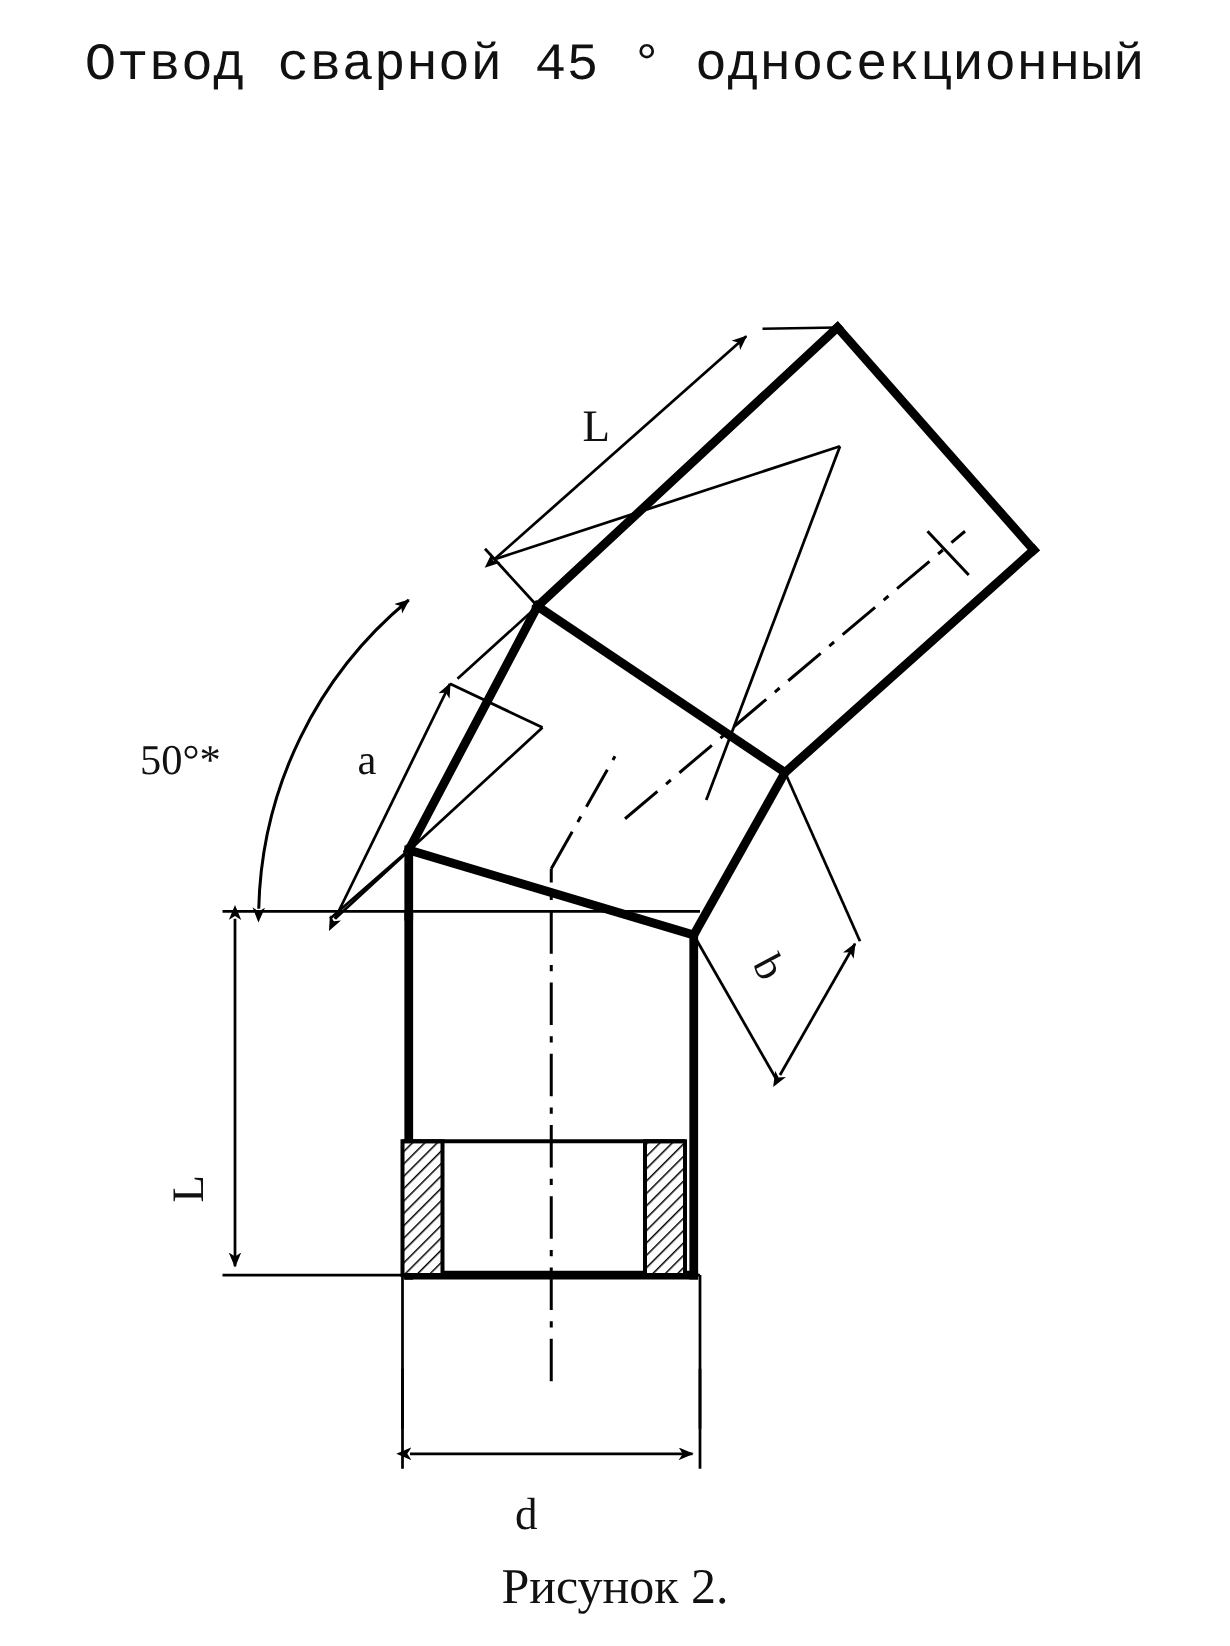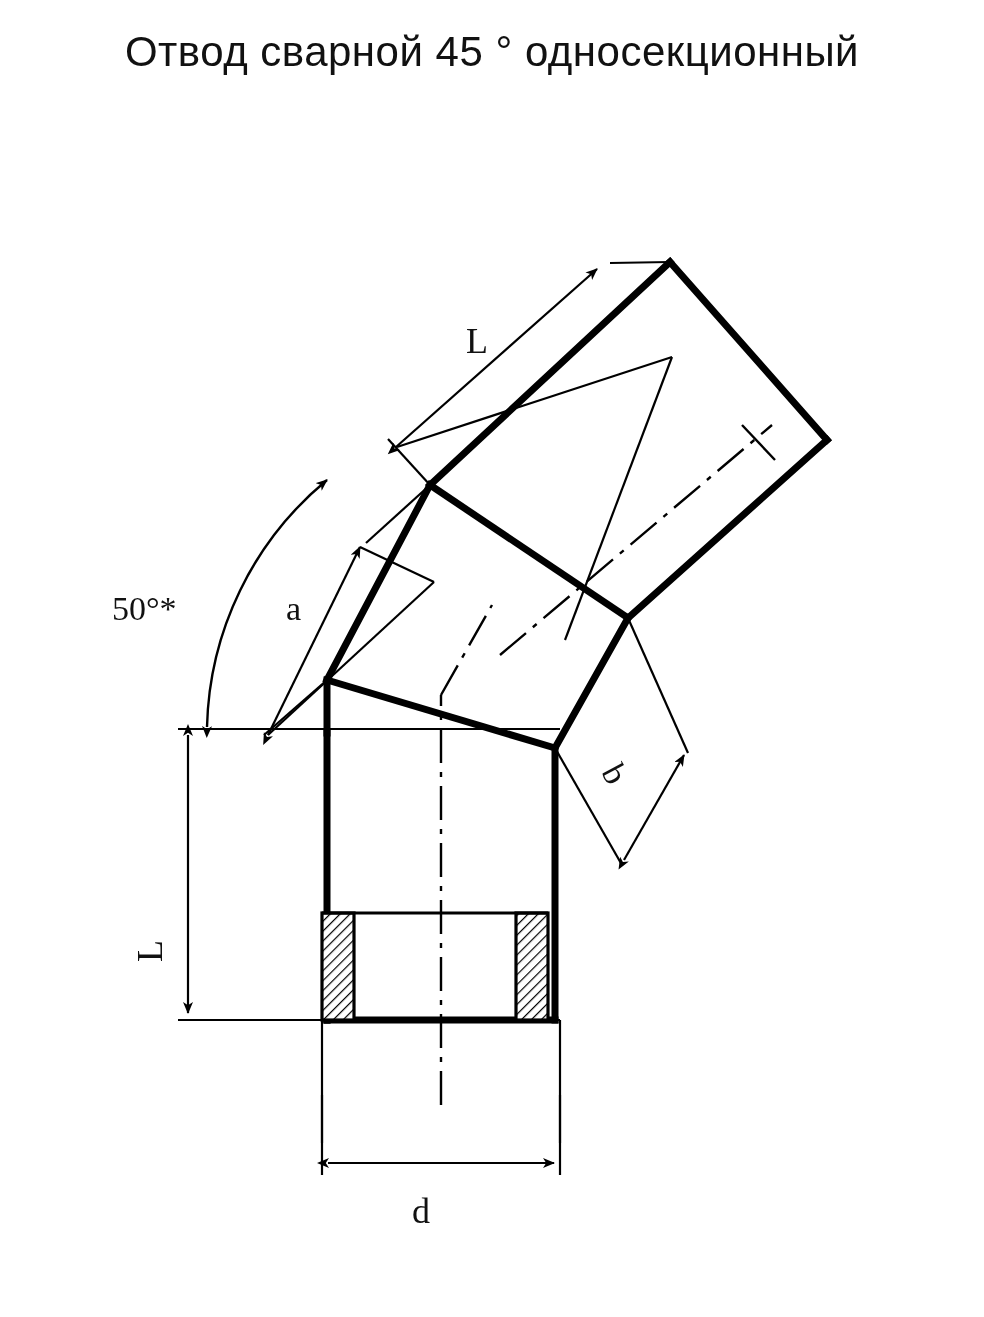--- a/index.html
+++ b/index.html
@@ -15,21 +15,21 @@
     overflow: hidden;
     font-family: "Liberation Serif", serif;
     color: #000000;
   }
   #title {
     position: absolute;
     top: 28px;
     left: 0;
     width: 984px;
     text-align: center;
-    font-family: Liberation Sans, sans-serif;
+    font-family: Liberation Mono, monospace;
     font-size: 42px;
     letter-spacing: 0.5px;
     color: #111111;
     white-space: nowrap;
   }
   #caption {
     position: absolute;
     top: 1245px;
     left: 0;
     width: 984px;
@@ -168,14 +168,15 @@
 
     <div class="lbl" id="lbl-angle">50°*</div>
     <div class="lbl" id="lbl-L-top">L</div>
     <div class="lbl" id="lbl-a">a</div>
     <div class="lbl" id="lbl-b">b</div>
     <div class="lbl" id="lbl-L-bot">L</div>
     <div class="lbl" id="lbl-d">d</div>
 
   </div>
 
+  <div id="caption">Рисунок 2.</div>
 
 </div>
 
 </body></html>

